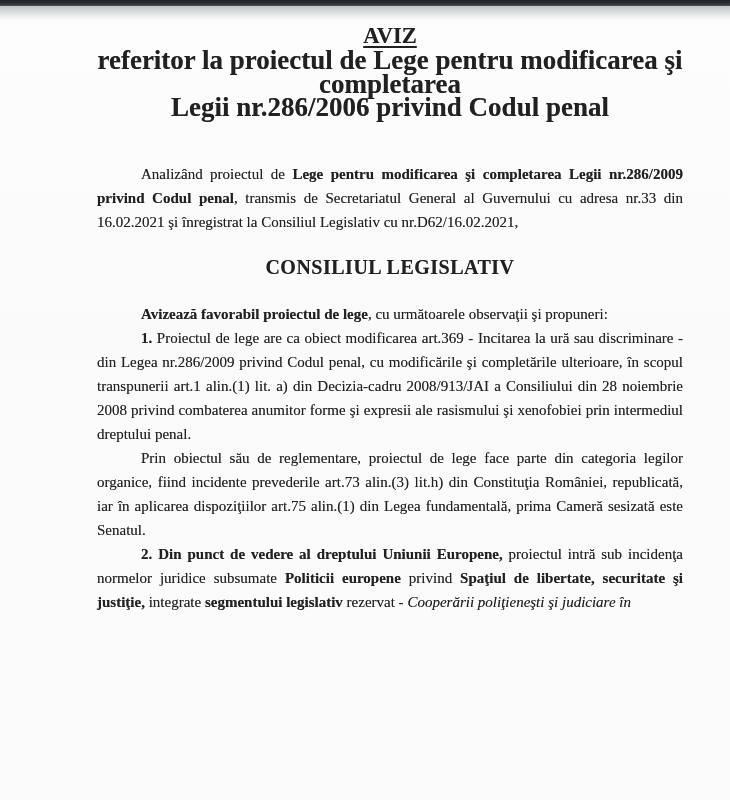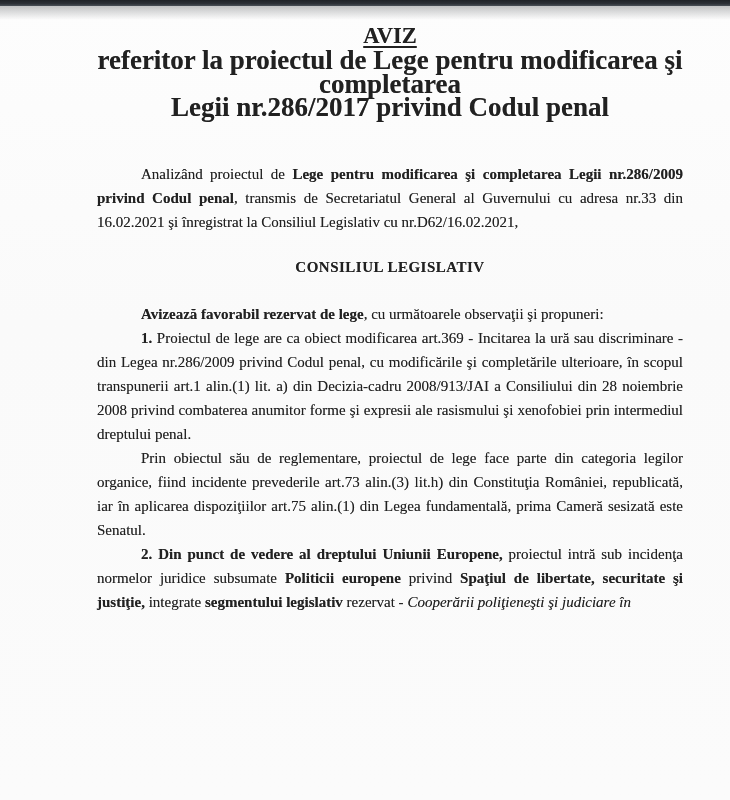--- a/index.html
+++ b/index.html
@@ -43,42 +43,42 @@
   .doc-body p.para {
     font-size:15px;
     line-height:24px;
     text-align:justify;
     text-indent:44px;
     margin:0;
   }
   .doc-body > p.para:first-child { margin-top:42px; }
   .doc-body .heading {
     text-align:center;
-    font-size:15px; font-weight:bold;
+    font-size:20px; font-weight:bold;
     line-height:26px;
     letter-spacing:0.5px;
     margin:20px 0 22px 0;
   }
   .para .b { font-weight:bold; }
   .para .i { font-style:italic; }
 </style>
 </head>
 <body>
 
 <div class="page">
   <div class="top-edge"></div>
   <div class="top-edge-shadow"></div>
 
   <div class="content">
     <div class="doc-title">AVIZ</div>
     <div class="doc-subtitle">referitor la proiectul de Lege pentru modificarea şi completarea</div>
-    <div class="doc-subtitle">Legii nr.286/2017 privind Codul penal</div>
+    <div class="doc-subtitle">Legii nr.286/2006 privind Codul penal</div>
 
     <div class="doc-body">
         <p class="para"><span>Analizând proiectul de </span><span class="b">Lege pentru modificarea şi completarea Legii nr.286/2009 privind Codul penal</span><span>, transmis de Secretariatul General al Guvernului cu adresa nr.33 din 16.02.2021 şi înregistrat la Consiliul Legislativ cu nr.D62/16.02.2021,</span></p>
         <div class="heading">CONSILIUL LEGISLATIV</div>
-        <p class="para"><span class="b">Avizează favorabil rezervat de lege</span><span>, cu următoarele observaţii şi propuneri:</span></p>
+        <p class="para"><span class="b">Avizează favorabil proiectul de lege</span><span>, cu următoarele observaţii şi propuneri:</span></p>
         <p class="para"><span class="b">1.</span><span> Proiectul de lege are ca obiect modificarea art.369 - Incitarea la ură sau discriminare - din Legea nr.286/2009 privind Codul penal, cu modificările şi completările ulterioare, în scopul transpunerii art.1 alin.(1) lit. a) din Decizia-cadru 2008/913/JAI a Consiliului din 28 noiembrie 2008 privind combaterea anumitor forme şi expresii ale rasismului şi xenofobiei prin intermediul dreptului penal.</span></p>
         <p class="para"><span>Prin obiectul său de reglementare, proiectul de lege face parte din categoria legilor organice, fiind incidente prevederile art.73 alin.(3) lit.h) din Constituţia României, republicată, iar în aplicarea dispoziţiilor art.75 alin.(1) din Legea fundamentală, prima Cameră sesizată este Senatul.</span></p>
         <p class="para"><span class="b">2. Din punct de vedere al dreptului Uniunii Europene,</span><span> proiectul intră sub incidenţa normelor juridice subsumate </span><span class="b">Politicii europene</span><span> privind </span><span class="b">Spaţiul de libertate, securitate şi justiţie,</span><span> integrate </span><span class="b">segmentului legislativ</span><span> rezervat - </span><span class="i">Cooperării poliţieneşti şi judiciare în</span></p>
       </div>
   </div>
 </div>
 
 </body></html>

